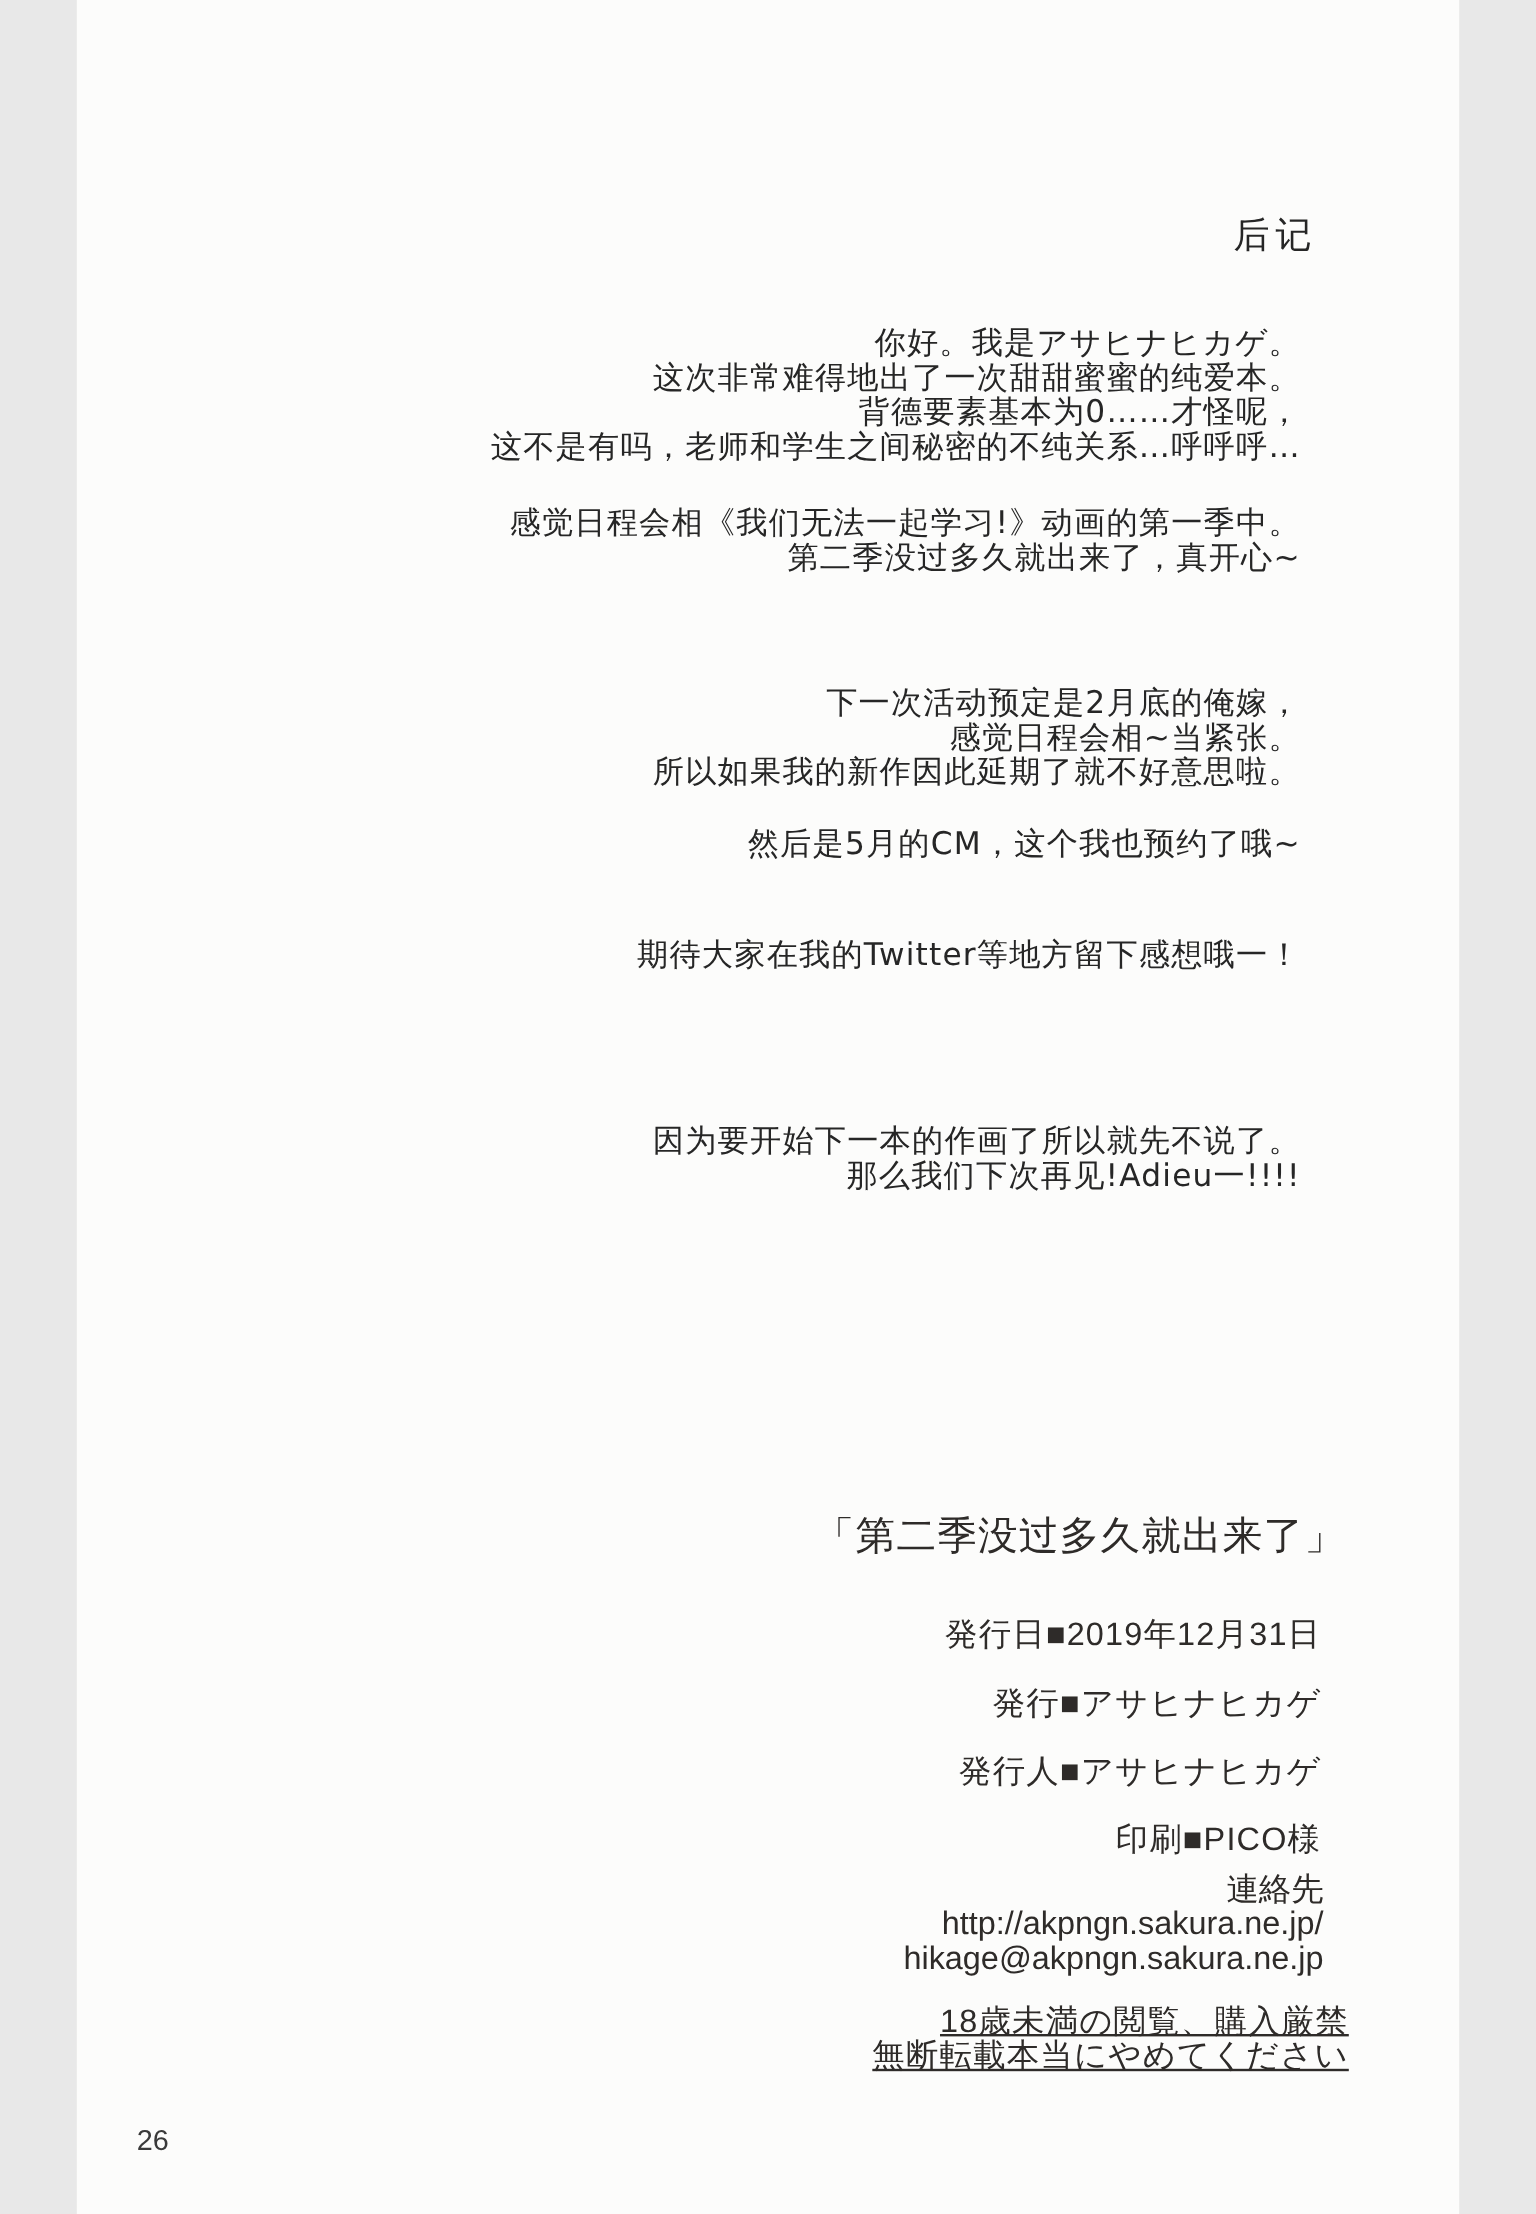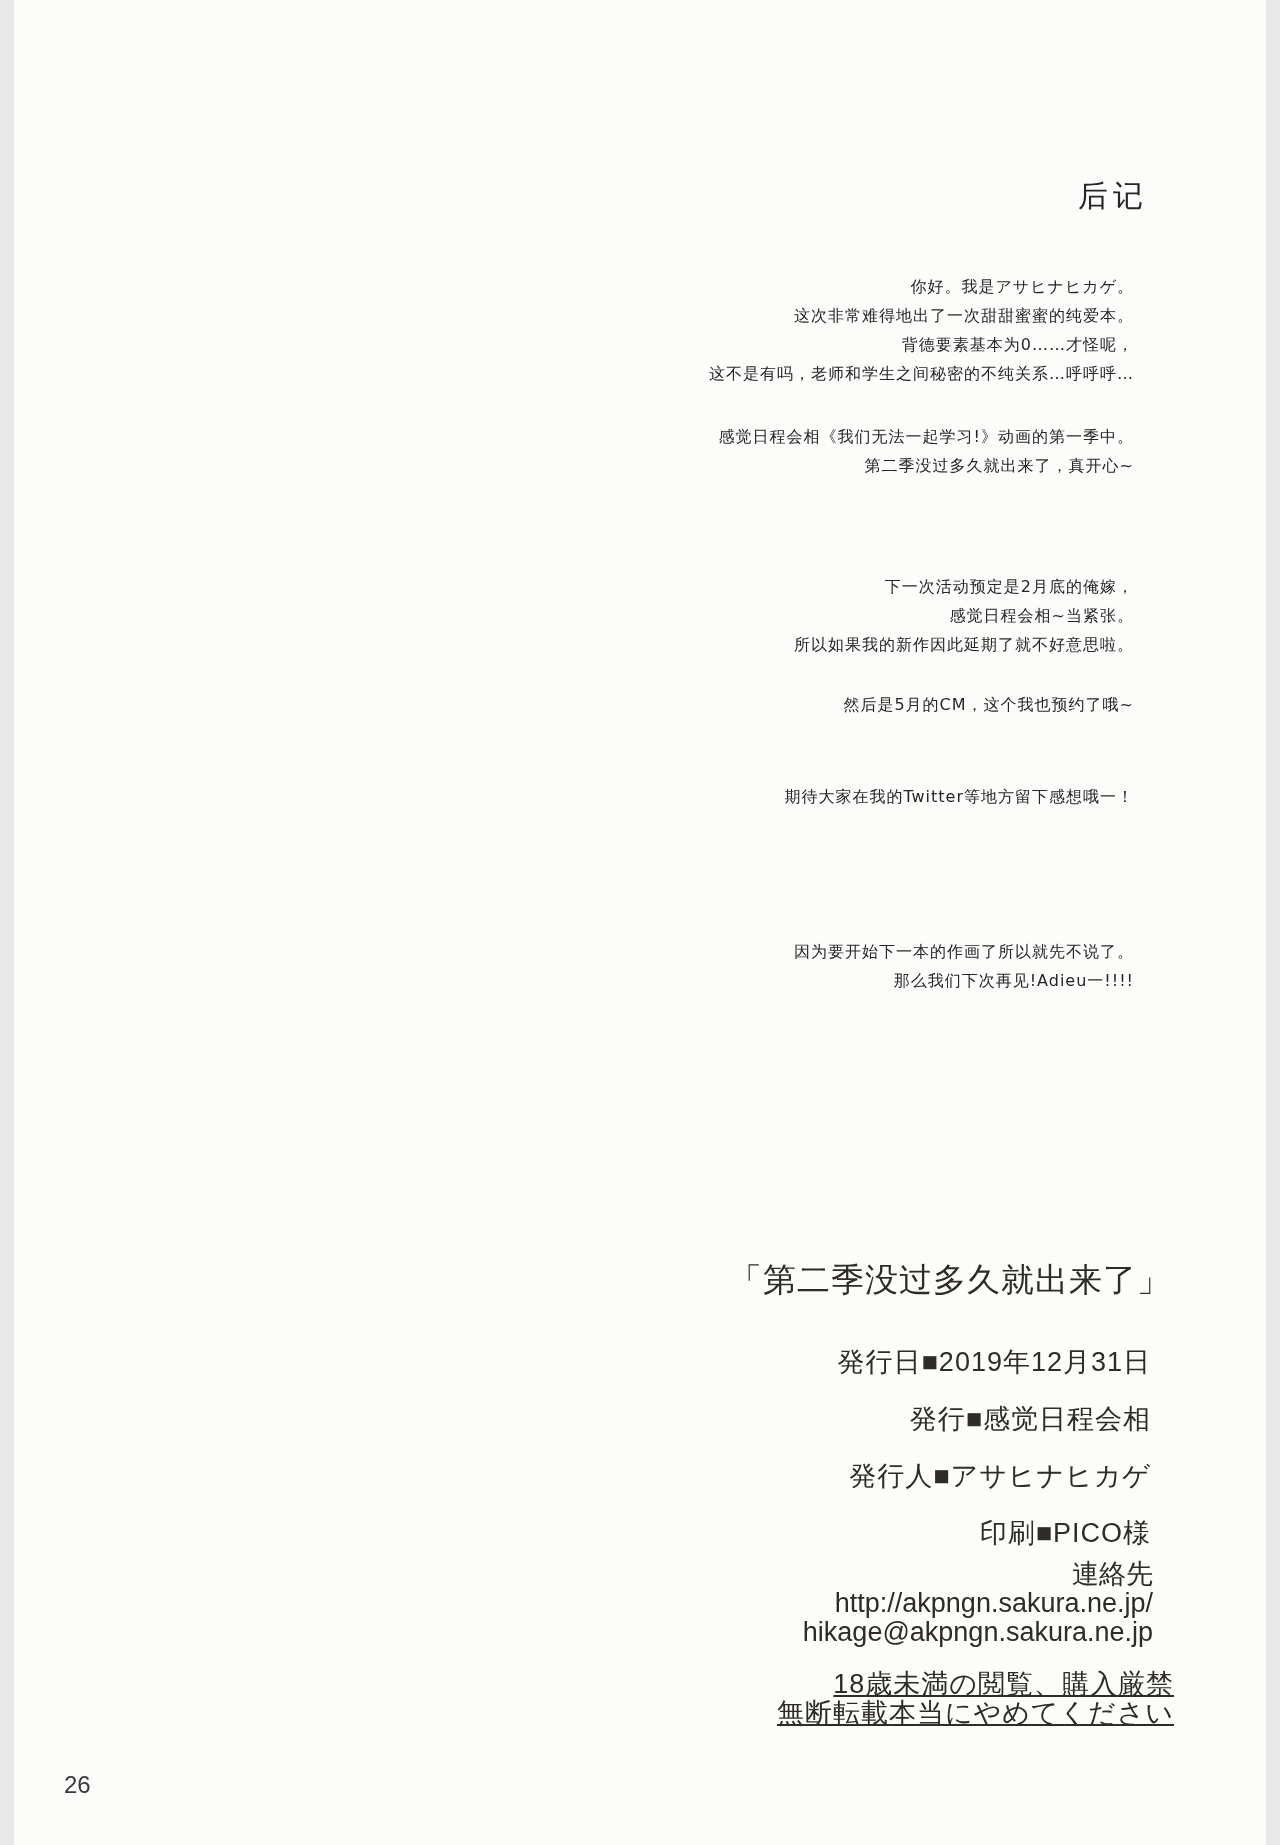--- a/index.html
+++ b/index.html
@@ -2,33 +2,33 @@
 <html><head>
 <meta charset="utf-8">
 <style>
   html, body {
     margin: 0;
     padding: 0;
     background: #e8e8e8;
   }
   .page {
     position: relative;
-    width: 1252px;
+    width: 1152px;
     height: 1845px;
     margin: 0 auto;
     background: #fcfcfb;
     overflow: hidden;
     color: #2b2b2b;
   }
   
   .hand {
     position: absolute;
     text-align: right;
     font-family: "DejaVu Sans", sans-serif;
-    font-size: 16px;
+    font-size: 26px;
     line-height: 29px;
     letter-spacing: 1px;
     color: #262626;
     white-space: nowrap;
   }
   .heading {
     position: absolute;
     top: 176px;
     right: 118px;
     font-family: "DejaVu Sans", sans-serif;
@@ -129,21 +129,21 @@
 
   <div class="hand p6">
     <div>因为要开始下一本的作画了所以就先不说了。</div>
     <div>那么我们下次再见!Adieu一!!!!</div>
   </div>
 
   <div class="print colophon-title">「第二季没过多久就出来了」</div>
 
   <div class="print colophon-entries">
     <div>発行日■2019年12月31日</div>
-    <div>発行■感觉日程会相</div>
+    <div>発行■アサヒナヒカゲ</div>
     <div>発行人■アサヒナヒカゲ</div>
     <div>印刷■PICO様</div>
   </div>
 
   <div class="print contact-block">
     <div>連絡先</div>
     <div>http://akpngn.sakura.ne.jp/</div>
     <div>hikage@akpngn.sakura.ne.jp</div>
   </div>
 

